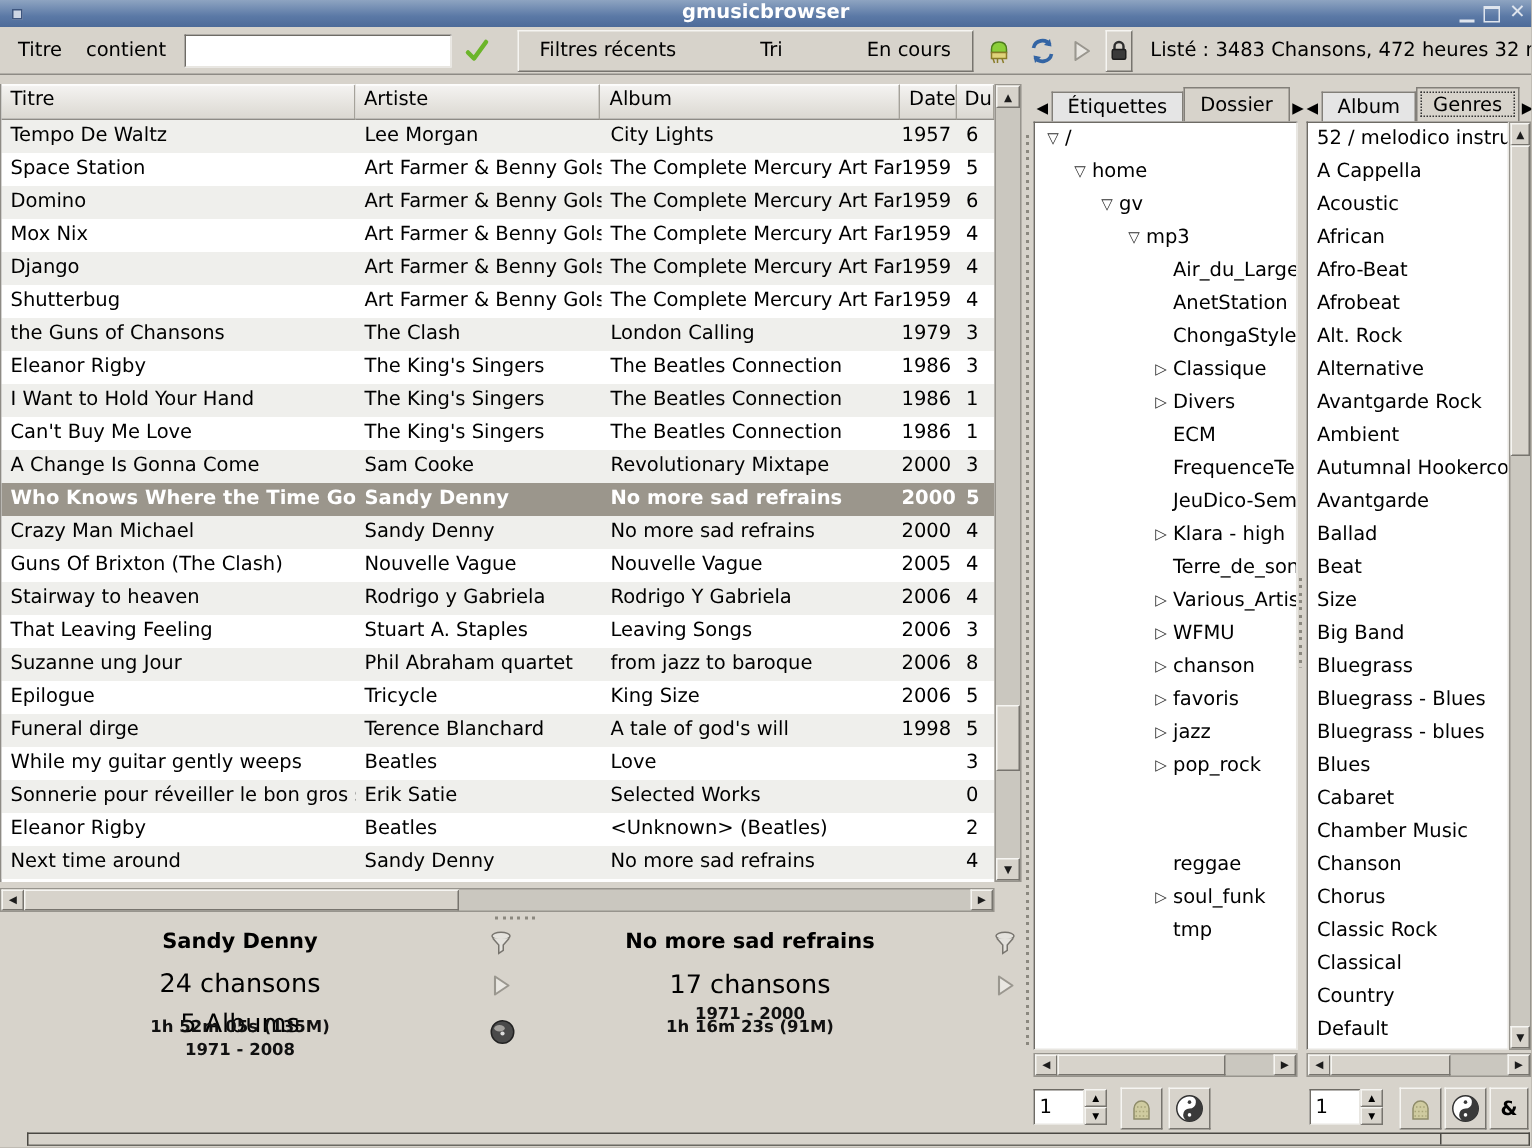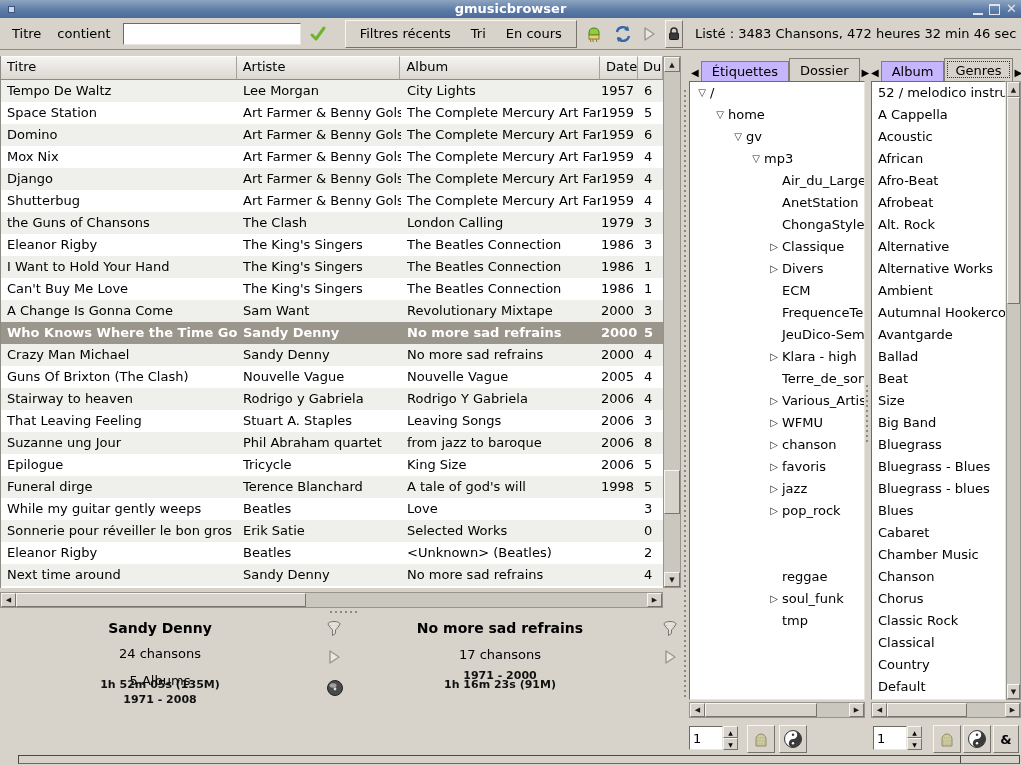--- a/index.html
+++ b/index.html
@@ -16,21 +16,21 @@
   .tb-max{width:9px;height:8px;border:1px solid #dfe5ee;border-top-width:2px;}
   .tb-close{color:#dfe5ee;font-size:13px;line-height:16px;font-weight:bold;}
 
   
   .toolbar{position:absolute;left:0;top:18px;width:1021px;height:32px;background:#d7d3cb;
     border-bottom:1px solid #8e8b85;display:flex;align-items:center;padding-left:8px;box-sizing:border-box;gap:8px;}
   .tool-lbl{padding:0 4px;white-space:nowrap;}
   .search{width:182px;height:18px;border:1px solid;border-color:#6e6b65 #e8e6e1 #e8e6e1 #6e6b65;
     background:#fff;font:13px "DejaVu Sans",sans-serif;padding:1px 3px;outline:none;}
   .btn-group{display:flex;align-items:center;height:26px;border:1px solid;margin-left:10px;
-    border-color:#f6f5f2 #77746e #77746e #f6f5f2;background:#d7d3cb;padding:0 4px;}
+    border-color:#f6f5f2 #77746e #77746e #f6f5f2;background:#d7d3cb;padding:0 4px;gap:36px;}
   .flat-btn{padding:0 10px;white-space:nowrap;line-height:24px;}
   .icon-btn{display:flex;align-items:center;justify-content:center;width:26px;height:26px;}
   .lock-btn{width:28px;height:26px;border:1px solid;border-color:#f6f5f2 #77746e #77746e #f6f5f2;
     background:#d7d3cb;display:flex;align-items:center;justify-content:center;}
   .status-txt{white-space:nowrap;margin-left:4px;}
 
   
   .songtable{position:absolute;left:0;top:56px;width:663px;height:532px;background:#fff;
     border-left:1px solid #8e8b85;box-sizing:border-box;overflow:hidden;}
   .sl-header{display:flex;height:24px;}
@@ -56,28 +56,28 @@
   .vscroll .sb-btn{left:0;width:16px;height:15px;}
   .vscroll .up{top:0;} .vscroll .down{bottom:0;}
   .hscroll .sb-btn{top:0;height:14px;width:15px;}
   .hscroll .left{left:0;} .hscroll .right{right:0;}
   .sb-thumb{position:absolute;background:#d7d3cb;border:1px solid;border-color:#f6f5f2 #77746e #77746e #f6f5f2;box-sizing:border-box;}
   .vscroll .sb-thumb{left:0;width:16px;}
   .hscroll .sb-thumb{top:0;height:14px;}
 
   
   .info-title{position:absolute;font-size:14px;font-weight:bold;text-align:center;}
-  .info-line{position:absolute;text-align:center;font-size:13px;}
+  .info-line{position:absolute;text-align:center;font-size:17px;}
   .info-small{position:absolute;text-align:center;font-size:11px;font-weight:700;color:#111;}
   .side-icon{position:absolute;}
 
   
   .tabbar{position:absolute;height:24px;display:flex;align-items:flex-end;}
   .tab{box-sizing:border-box;border:1px solid #827f79;border-bottom:none;padding:2px 10px 1px 10px;
-    background:#c4b5fd;height:20px;white-space:nowrap;overflow:hidden;}
+    background:#e5e5e5;height:20px;white-space:nowrap;overflow:hidden;}
   .tab.active{background:#d7d3cb;height:23px;padding-top:4px;}
   .tab.focused{outline:1px dotted #333;outline-offset:-4px;}
   .tab-arrow{font-size:10px;color:#000;padding:0 2px 3px 2px;}
   .listbox{position:absolute;background:#fff;border:1px solid;border-color:#6e6b65 #e8e6e1 #e8e6e1 #6e6b65;
     box-sizing:border-box;overflow:hidden;}
   .tree-row{height:22px;line-height:22px;white-space:nowrap;overflow:hidden;display:flex;align-items:center;}
   .tree-exp{display:inline-block;width:16px;text-align:center;font-size:10px;color:#2b2b2b;flex:none;}
   .genre-row{height:22px;line-height:22px;padding-left:6px;white-space:nowrap;overflow:hidden;}
 
   
@@ -233,21 +233,21 @@
         </div>
         <div class="sl-row">
           <span class="cell c-title">Can't Buy Me Love</span>
           <span class="cell c-artist">The King's Singers</span>
           <span class="cell c-album">The Beatles Connection</span>
           <span class="cell c-date">1986</span>
           <span class="cell c-dur">1</span>
         </div>
         <div class="sl-row alt">
           <span class="cell c-title">A Change Is Gonna Come</span>
-          <span class="cell c-artist">Sam Want</span>
+          <span class="cell c-artist">Sam Cooke</span>
           <span class="cell c-album">Revolutionary Mixtape</span>
           <span class="cell c-date">2000</span>
           <span class="cell c-dur">3</span>
         </div>
         <div class="sl-row selected">
           <span class="cell c-title">Who Knows Where the Time Go</span>
           <span class="cell c-artist">Sandy Denny</span>
           <span class="cell c-album">No more sad refrains</span>
           <span class="cell c-date">2000</span>
           <span class="cell c-dur">5</span>
@@ -504,21 +504,21 @@
   </div>
   <div class="listbox" style="left:871px;top:81px;width:135px;height:619px;">
     <div class="genre-row"><span>52 / melodico instrum</span></div>
       <div class="genre-row"><span>A Cappella</span></div>
       <div class="genre-row"><span>Acoustic</span></div>
       <div class="genre-row"><span>African</span></div>
       <div class="genre-row"><span>Afro-Beat</span></div>
       <div class="genre-row"><span>Afrobeat</span></div>
       <div class="genre-row"><span>Alt. Rock</span></div>
       <div class="genre-row"><span>Alternative</span></div>
-      <div class="genre-row"><span>Alternative Works</span></div>
+      <div class="genre-row"><span>Avantgarde Rock</span></div>
       <div class="genre-row"><span>Ambient</span></div>
       <div class="genre-row"><span>Autumnal Hookercore</span></div>
       <div class="genre-row"><span>Avantgarde</span></div>
       <div class="genre-row"><span>Ballad</span></div>
       <div class="genre-row"><span>Beat</span></div>
       <div class="genre-row"><span>Size</span></div>
       <div class="genre-row"><span>Big Band</span></div>
       <div class="genre-row"><span>Bluegrass</span></div>
       <div class="genre-row"><span>Bluegrass - Blues</span></div>
       <div class="genre-row"><span>Bluegrass - blues</span></div>

